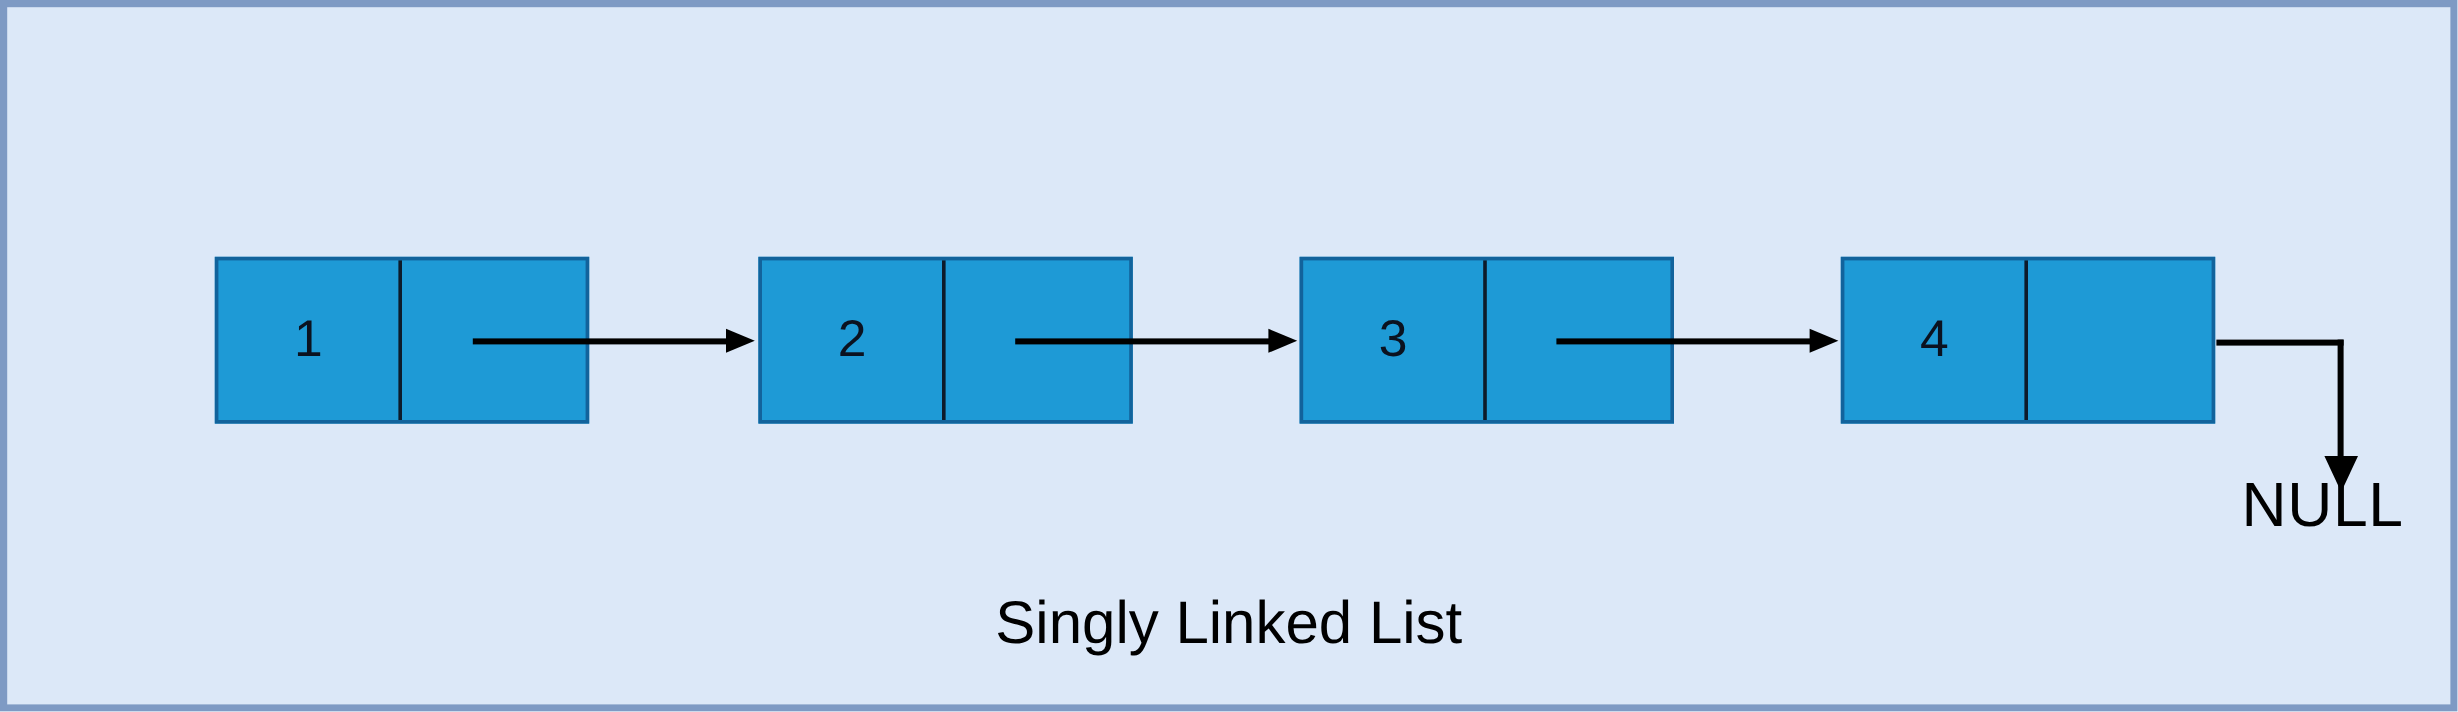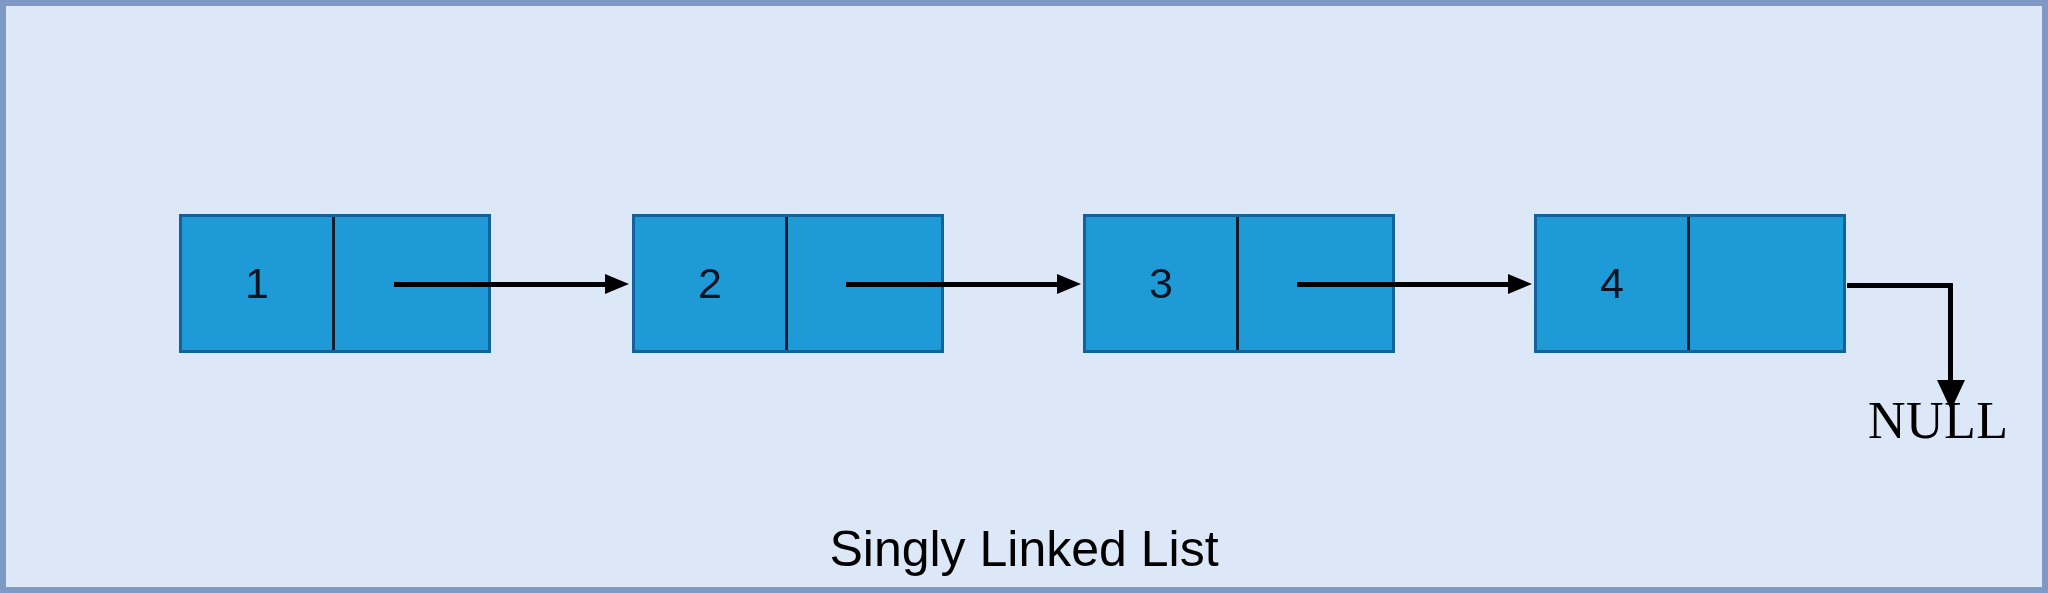--- a/index.html
+++ b/index.html
@@ -83,27 +83,27 @@
     border-right: 14px solid transparent;
     border-top: 30px solid #000000;
   }
   .null-label {
     position: absolute;
     left: 1862px;
     top: 385px;
     font-size: 52px;
     color: #000000;
     letter-spacing: 0.5px;
-    font-family: Liberation Serif, serif;
+    font-family: Liberation Sans, sans-serif;
   }
   .caption {
     position: absolute;
     left: 0;
     right: 0;
-    top: 514px;
+    top: 484px;
     text-align: center;
     font-size: 50px;
     color: #000000;
     font-family: "Liberation Sans", sans-serif;
   }
 </style>
 </head>
 <body>
 
 <div id="canvas">

